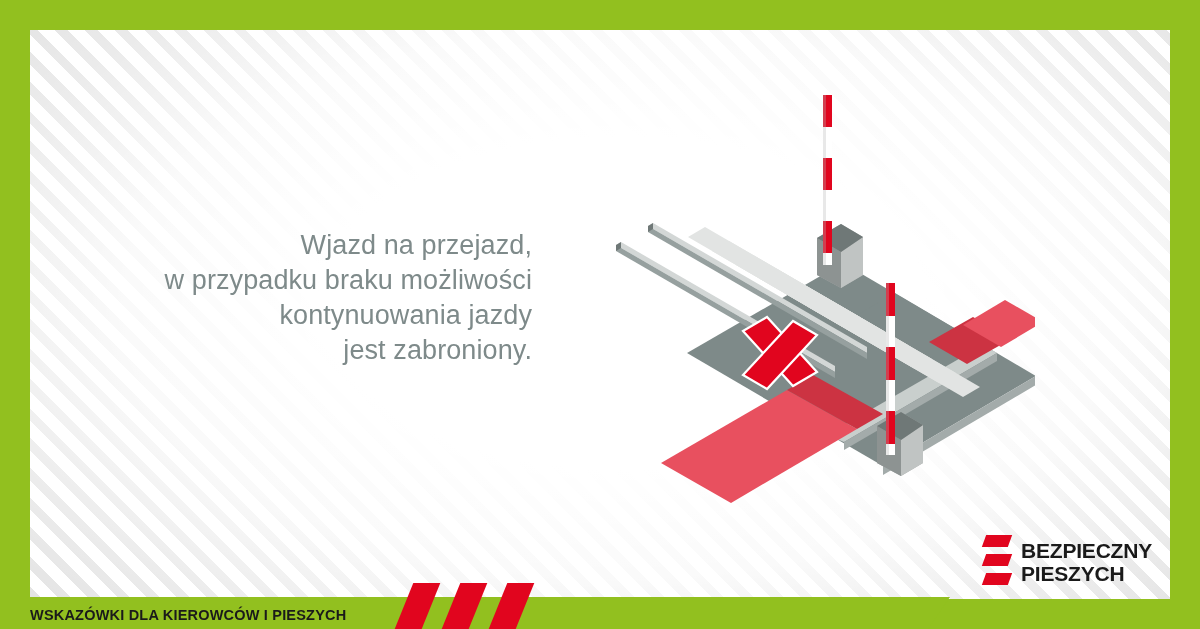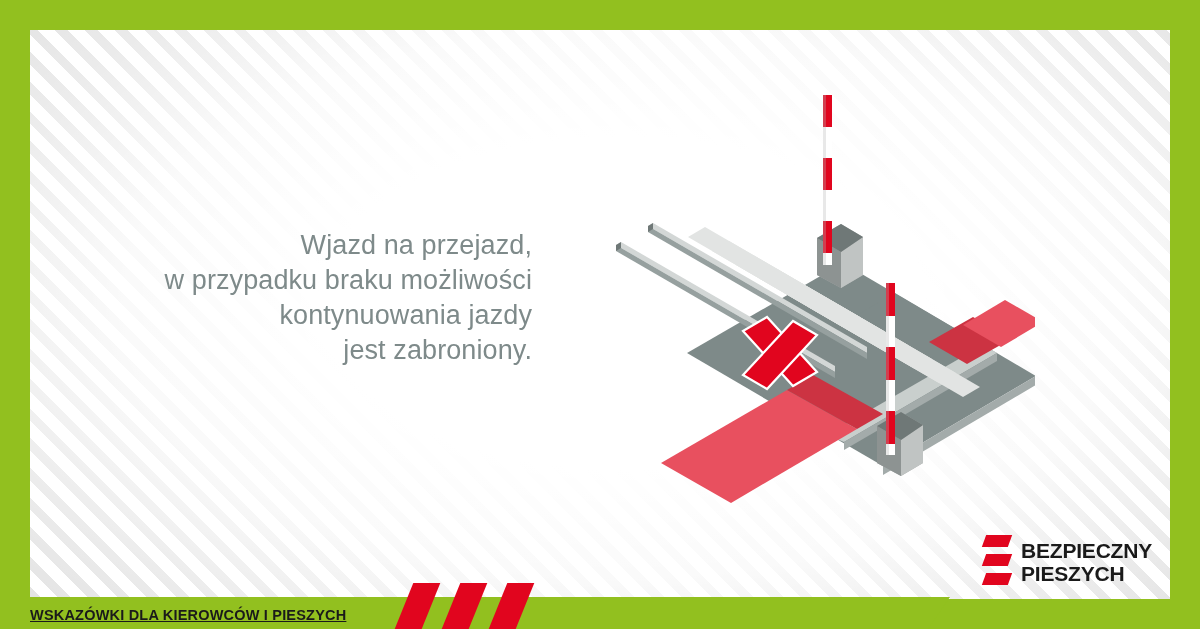--- a/index.html
+++ b/index.html
@@ -91,21 +91,20 @@
   .banner-text {
     position: absolute;
     left: 30px;
     bottom: 6px;
     font-size: 14.5px;
     font-weight: bold;
     letter-spacing: 0.2px;
     color: #1a1a1a;
     z-index: 6;
     white-space: nowrap;
-    text-decoration: underline;
   }
   .stripes-red {
     position: absolute;
     left: 398px;
     bottom: 0;
     width: 135px;
     height: 46px;
     z-index: 5;
   }
   .stripes-red i {

